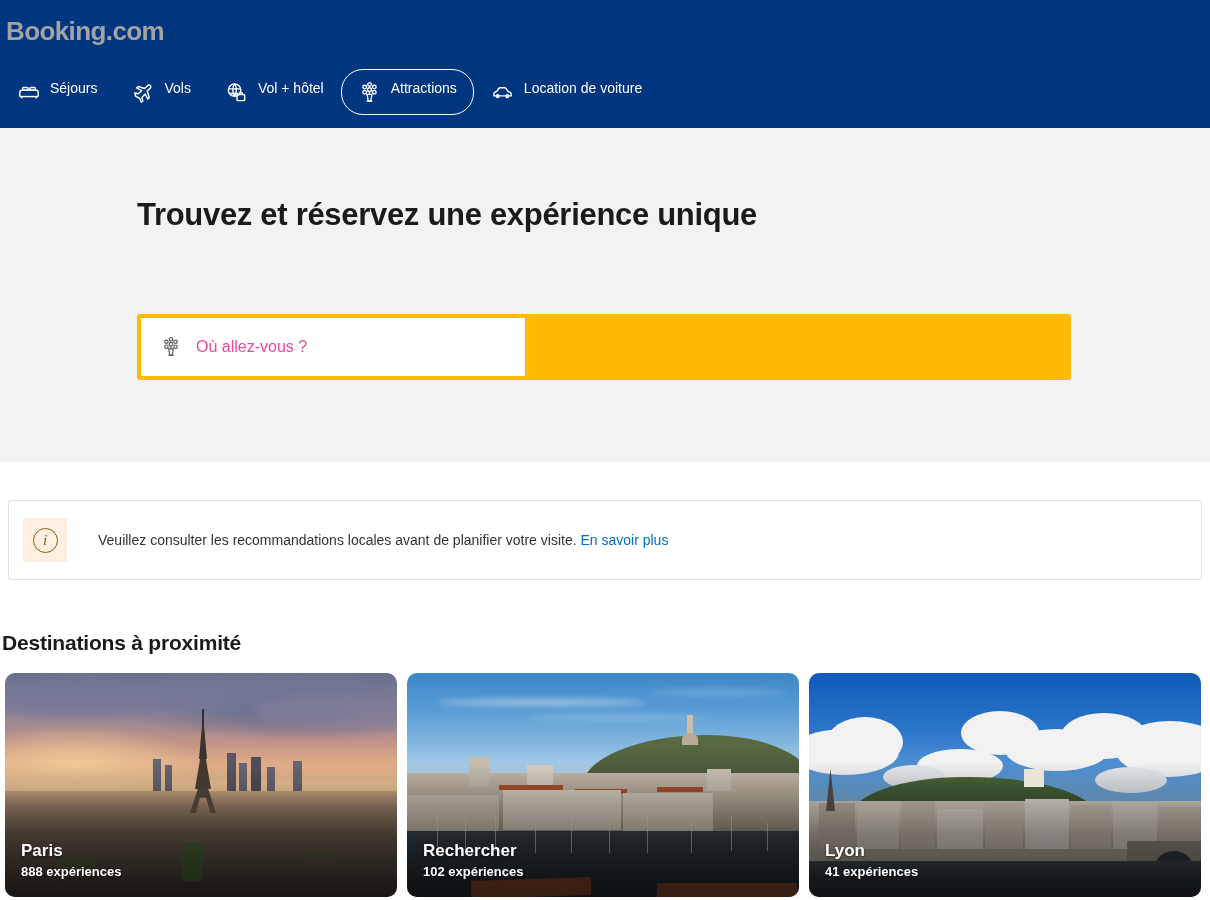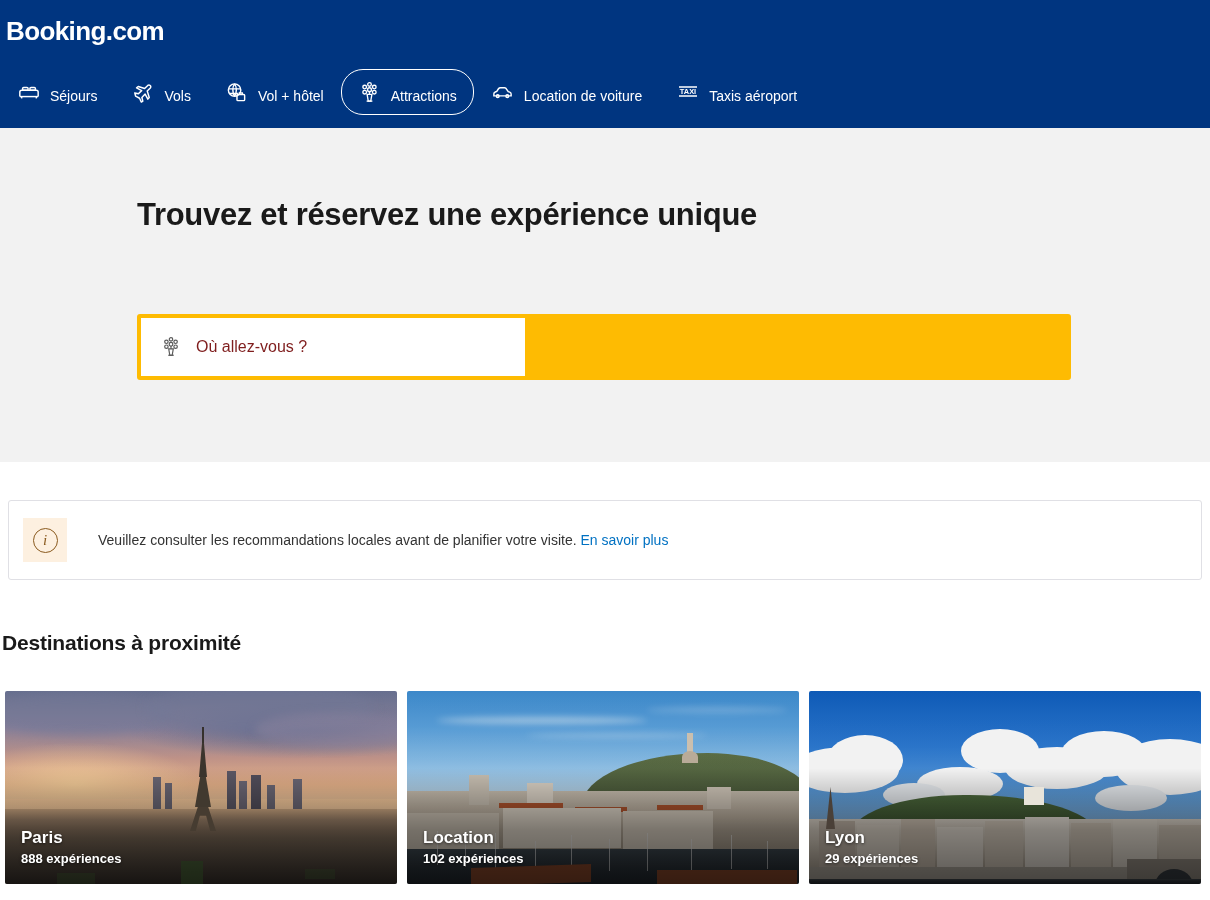--- a/index.html
+++ b/index.html
@@ -23,21 +23,21 @@
 
   .header-top {
     height: 62px;
     display: flex;
     align-items: center;
     padding: 0 8px 0 0;
     position: relative;
   }
 
   .logo {
-    color: #ffffff;
+    color: #a3a3a3;
     font-size: 26px;
     font-weight: bold;
     letter-spacing: -0.6px;
     padding-left: 6px;
     line-height: 1;
   }
 
   .header-right {
     margin-left: auto;
     display: flex;
@@ -102,21 +102,21 @@
   .nav-tabs {
     display: flex;
     align-items: center;
     gap: 0px;
     padding-left: 0px;
     height: 60px;
   }
 
   .nav-tab {
     display: flex;
-    align-items: flex-end;
+    align-items: flex-start;
     gap: 9px;
     color: #ffffff;
     font-size: 14px;
     padding: 10px 16px;
     border-radius: 22px;
     border: 1px solid transparent;
     cursor: pointer;
     white-space: nowrap;
   }
   .nav-tab.active { border-color: #ffffff; }
@@ -160,21 +160,21 @@
     background: #ffffff;
     display: flex;
     align-items: center;
     gap: 13px;
     padding: 0 18px;
     position: relative;
   }
   .search-field.dest { width: 384px; }
   .search-field.dates { width: 385px; border-left: 1px solid #e6e6e6; }
   .search-placeholder {
-    color: #7f1d1d;
+    color: #ec4899;
     font-size: 16px;
     white-space: nowrap;
   }
   .search-button {
     flex: 1;
     background: #0071c2;
     color: #ffffff;
     border: none;
     font-size: 16px;
     font-weight: bold;
@@ -240,26 +240,25 @@
   
   .cards {
     display: flex;
     gap: 10px;
     margin-top: 18px;
     padding: 0 9px 0 5px;
   }
   .card {
     position: relative;
     width: 390px;
-    height: 193px;
-    border-radius: 2px;
+    height: 224px;
+    border-radius: 10px;
     overflow: hidden;
     cursor: pointer;
     flex: 1 1 0;
-    margin-top: 18px;
   }
   .card-img { position: absolute; inset: 0; }
   .card-overlay {
     position: absolute;
     inset: 0;
     background: linear-gradient(to bottom, rgba(0,0,0,0.05) 40%, rgba(0,0,0,0.45) 72%, rgba(0,0,0,0.62) 100%);
   }
   .card-caption {
     position: absolute;
     left: 16px;
@@ -421,29 +420,20 @@
       <span class="nav-icon">
         <svg width="23" height="23" viewBox="0 0 24 24" fill="none" stroke="#fff" stroke-width="1.5">
           <path d="M3 15.5h18v-2a2 2 0 0 0-1.4-1.9l-1.6-.5-1.8-2.6A2.5 2.5 0 0 0 14.1 7H9.9a2.5 2.5 0 0 0-2.1 1.1L6 10.9l-1.6.6A2 2 0 0 0 3 13.4z"></path>
           <circle cx="7" cy="15.8" r="1.4"></circle>
             <circle cx="17" cy="15.8" r="1.4"></circle>
         </svg>
       </span>
       <span>Location de voiture</span>
     </div>
 
-    <div class="nav-tab">
-      <span class="nav-icon">
-        <svg width="24" height="24" viewBox="0 0 24 24" fill="none" stroke="#fff" stroke-width="1.4">
-          <path d="M3 7h18M3 16h18"></path>
-          <text x="12" y="14" font-size="7.4" fill="#fff" stroke="none" text-anchor="middle" font-family="Liberation Sans, sans-serif" font-weight="bold">TAXI</text>
-        </svg>
-      </span>
-      <span>Taxis aéroport</span>
-    </div>
 
   </div>
 </div>
 
 <div class="hero">
   <h1 class="hero-title">Trouvez et réservez une expérience unique</h1>
 
   <div class="searchbar">
 
     <div class="search-field dest">
@@ -550,21 +540,21 @@
         <div class="mar-mast" style="left:202px;top:148px;height:32px;"></div>
         <div class="mar-mast" style="left:240px;top:142px;height:38px;"></div>
         <div class="mar-mast" style="left:284px;top:148px;height:32px;"></div>
         <div class="mar-mast" style="left:324px;top:144px;height:34px;"></div>
         <div class="mar-mast" style="left:360px;top:150px;height:28px;"></div>
         <div class="mar-frontroof" style="left:64px;width:120px;height:18px;transform:skewY(-2deg);"></div>
         <div class="mar-frontroof" style="left:250px;width:140px;height:14px;"></div>
       </div>
       <div class="card-overlay"></div>
       <div class="card-caption">
-        <div class="card-city">Location</div>
+        <div class="card-city">Rechercher</div>
         <div class="card-count">102 expériences</div>
       </div>
     </div>
 
     <div class="card">
       <div class="card-img">
         <div class="lyon-sky"></div>
 
         <div class="lyon-cloud" style="left:-18px;top:56px;width:108px;height:46px;"></div>
         <div class="lyon-cloud" style="left:18px;top:44px;width:76px;height:50px;"></div>
@@ -592,18 +582,18 @@
         <div class="lyon-bld" style="left:350px;top:134px;width:42px;height:44px;background:#d4c9ba;"></div>
 
         <div class="lyon-quay"></div>
         <div class="lyon-bridge"></div>
         <div class="lyon-arch"></div>
         <div class="lyon-water"></div>
       </div>
       <div class="card-overlay"></div>
       <div class="card-caption">
         <div class="card-city">Lyon</div>
-        <div class="card-count">29 expériences</div>
+        <div class="card-count">41 expériences</div>
       </div>
     </div>
 
   </div>
 </div>
 
 </body></html>

